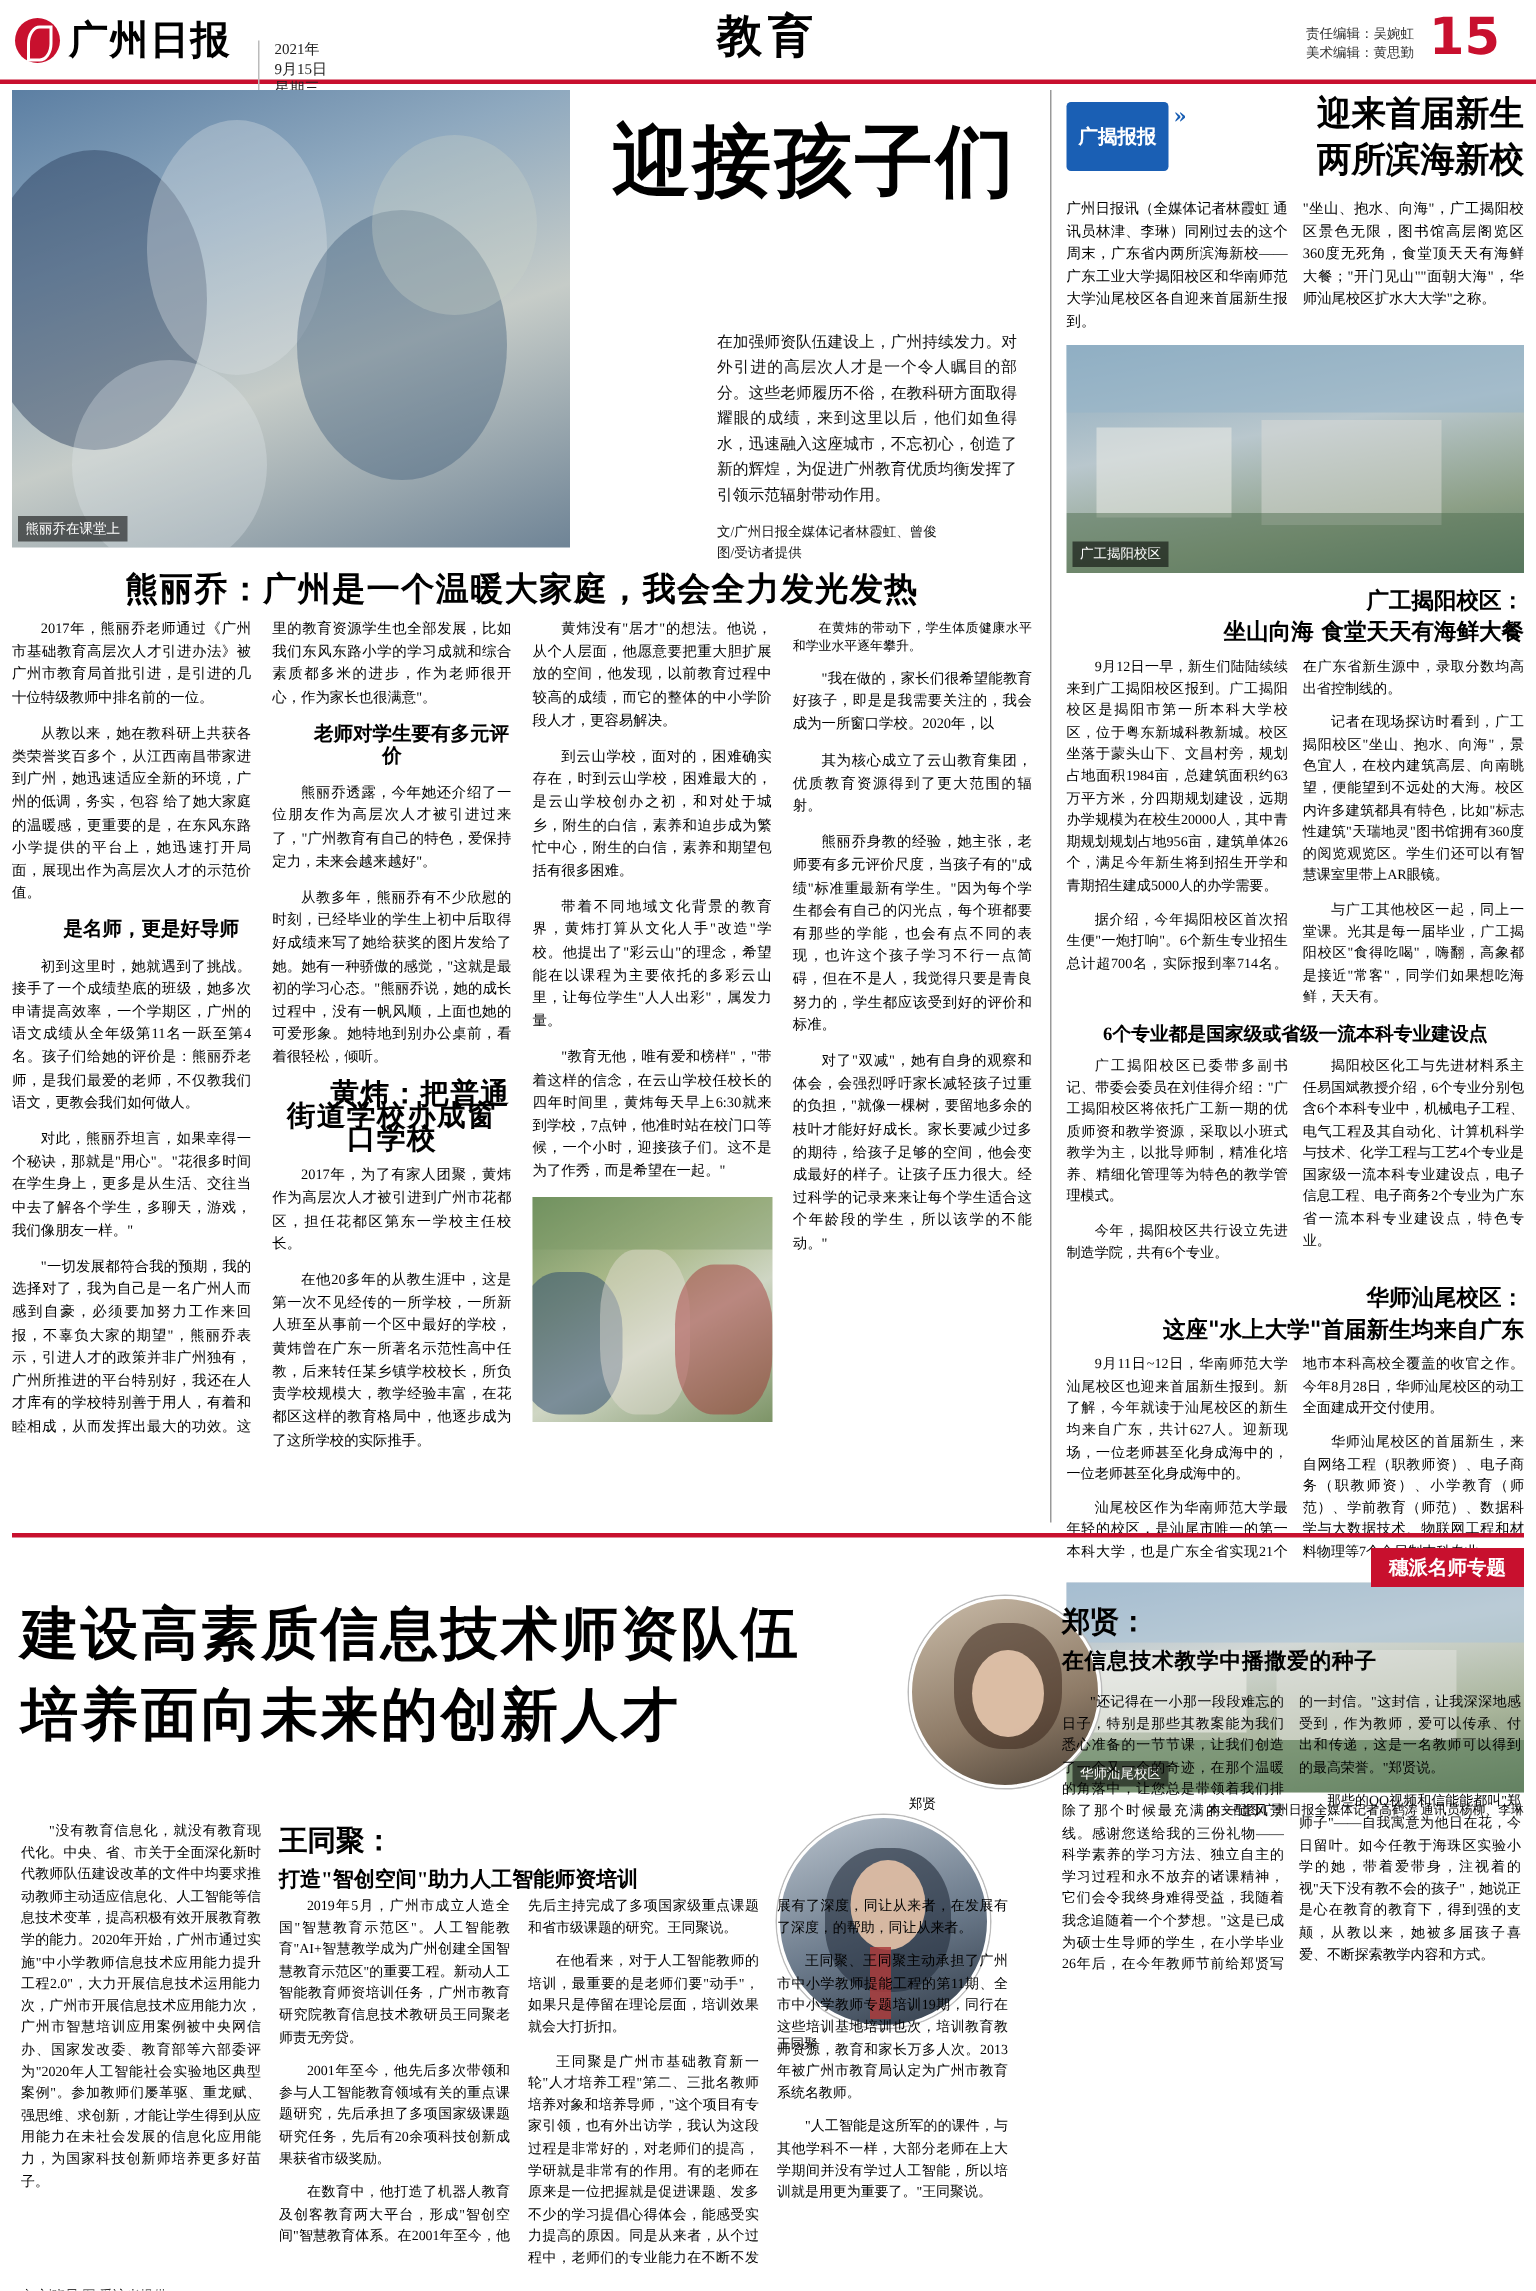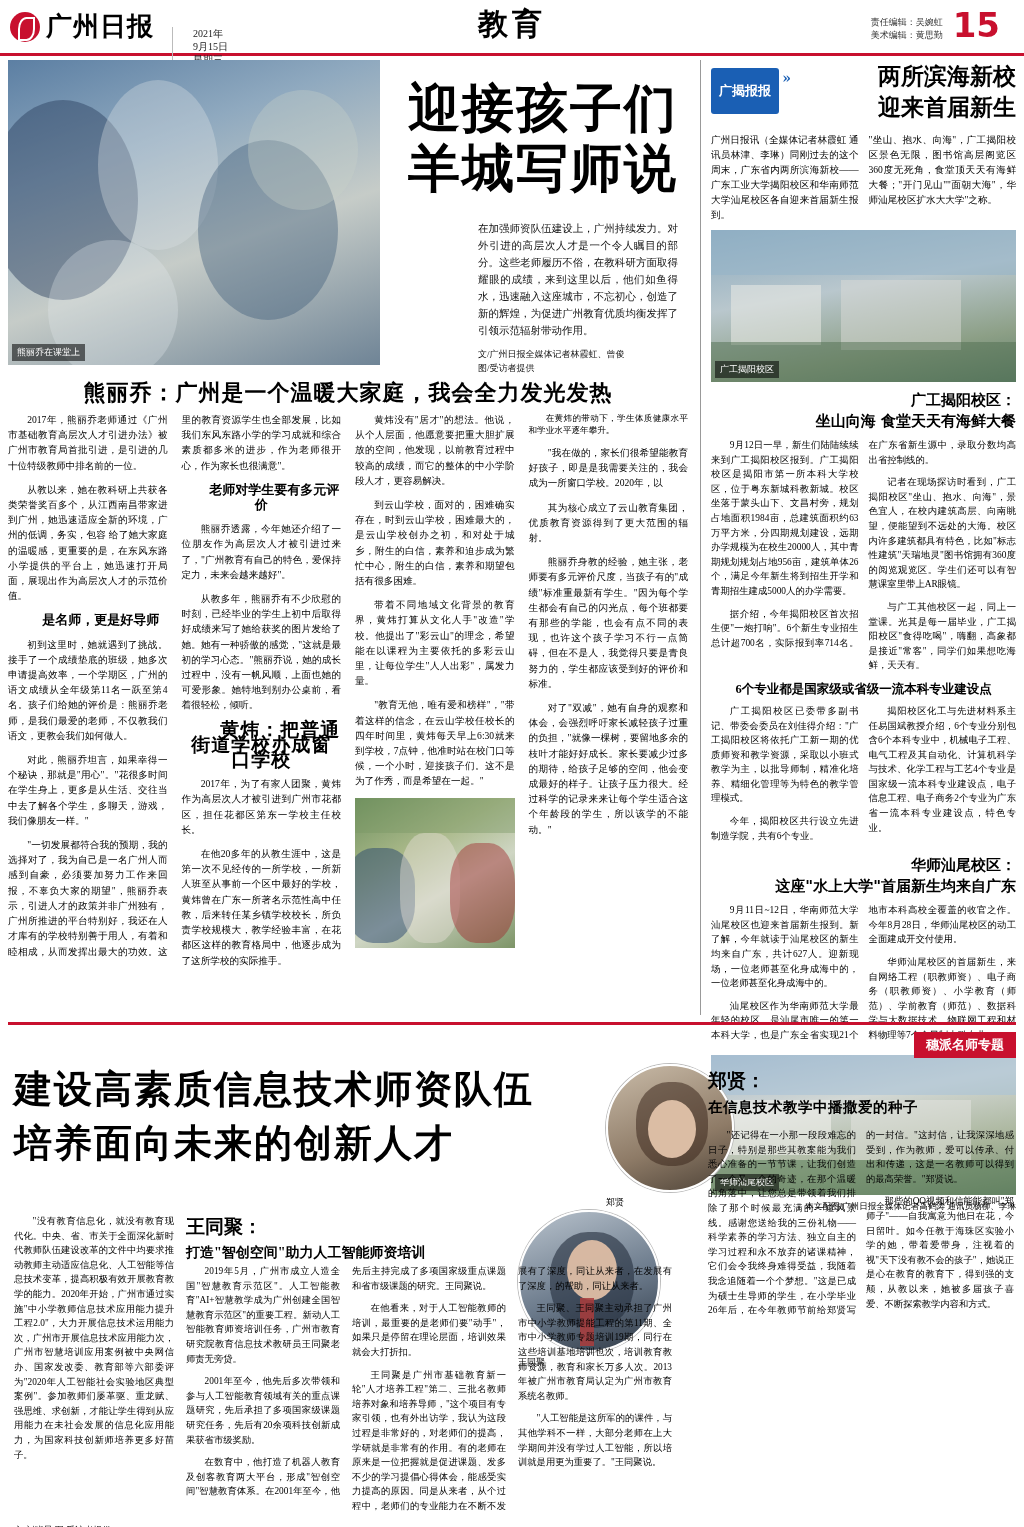--- a/index.html
+++ b/index.html
@@ -28,21 +28,21 @@
   .logo-mark::after {
     content: ""; position: absolute; left: 8px; top: 5px;
     width: 13px; height: 20px; border: 2px solid #fff; border-radius: 50% 0 50% 0;
   }
   .logo-text {
     font-size: 26px; font-weight: bold; letter-spacing: 1px;
     font-family: "DejaVu Serif", serif;
   }
   .dateblock {
     margin-left: 12px; font-size: 10px; line-height: 13px; color: #222;
-    border-left: 1px solid #bbb; padding-left: 20px; margin-top: 40px;
+    border-left: 1px solid #bbb; padding-left: 10px; margin-top: 40px;
   }
   .head-center {
     position: absolute; left: 0; right: 0; top: 4px;
     text-align: center; pointer-events: none;
   }
   .head-center .cn {
     font-size: 30px; font-weight: bold; letter-spacing: 4px;
     font-family: "DejaVu Serif", serif;
   }
   .head-center .en {
@@ -240,21 +240,20 @@
         <div class="blob" style="left:-20px;top:40px;width:150px;height:200px;background:rgba(40,60,90,.45);"></div>
         <div class="blob" style="left:90px;top:20px;width:120px;height:170px;background:rgba(220,225,230,.35);"></div>
         <div class="blob" style="left:190px;top:80px;width:140px;height:180px;background:rgba(60,90,120,.4);"></div>
         <div class="blob" style="left:40px;top:180px;width:130px;height:140px;background:rgba(230,235,240,.3);"></div>
         <div class="blob" style="left:240px;top:30px;width:110px;height:120px;background:rgba(200,210,200,.35);"></div>
         <div class="cap-dark">熊丽乔在课堂上</div>
       </div>
 
       <div class="headline">
         <div class="l">迎接孩子们</div>
-        <div class="l">羊城写师说</div>
       </div>
 
       <div class="lead-box">
         <div>在加强师资队伍建设上，广州持续发力。对外引进的高层次人才是一个令人瞩目的部分。这些老师履历不俗，在教科研方面取得耀眼的成绩，来到这里以后，他们如鱼得水，迅速融入这座城市，不忘初心，创造了新的辉煌，为促进广州教育优质均衡发挥了引领示范辐射带动作用。</div>
         <div class="lead-sig">
           <div>文/广州日报全媒体记者林霞虹、曾俊</div>
           <div>图/受访者提供</div>
         </div>
       </div>
 
@@ -288,22 +287,22 @@
         <p>其为核心成立了云山教育集团，优质教育资源得到了更大范围的辐射。</p>
         <p>熊丽乔身教的经验，她主张，老师要有多元评价尺度，当孩子有的"成绩"标准重最新有学生。"因为每个学生都会有自己的闪光点，每个班都要有那些的学能，也会有点不同的表现，也许这个孩子学习不行一点简碍，但在不是人，我觉得只要是青良努力的，学生都应该受到好的评价和标准。</p>
         <p>对了"双减"，她有自身的观察和体会，会强烈呼吁家长减轻孩子过重的负担，"就像一棵树，要留地多余的枝叶才能好好成长。家长要减少过多的期待，给孩子足够的空间，他会变成最好的样子。让孩子压力很大。经过科学的记录来来让每个学生适合这个年龄段的学生，所以该学的不能动。"</p>
       </div>
     </div>
 
     <div class="right-col">
       <div class="badge-row">
         <div class="badge">广揭报报</div>
         <div class="r-title">
+          <div>迎来首届新生</div>
           <div>两所滨海新校</div>
-          <div>迎来首届新生</div>
         </div>
       </div>
 
       <div class="r-lead">
         <div>广州日报讯（全媒体记者林霞虹 通讯员林津、李琳）同刚过去的这个周末，广东省内两所滨海新校——广东工业大学揭阳校区和华南师范大学汕尾校区各自迎来首届新生报到。</div>
         <div style="margin-top:6px">"坐山、抱水、向海"，广工揭阳校区景色无限，图书馆高层阁览区360度无死角，食堂顶天天有海鲜大餐；"开门见山""面朝大海"，华师汕尾校区扩水大大学"之称。</div>
       </div>
 
       <div class="r-photo">
         <div class="blob" style="position:absolute;left:0;top:0;width:100%;height:45px;background:rgba(150,180,200,.6);"></div>

